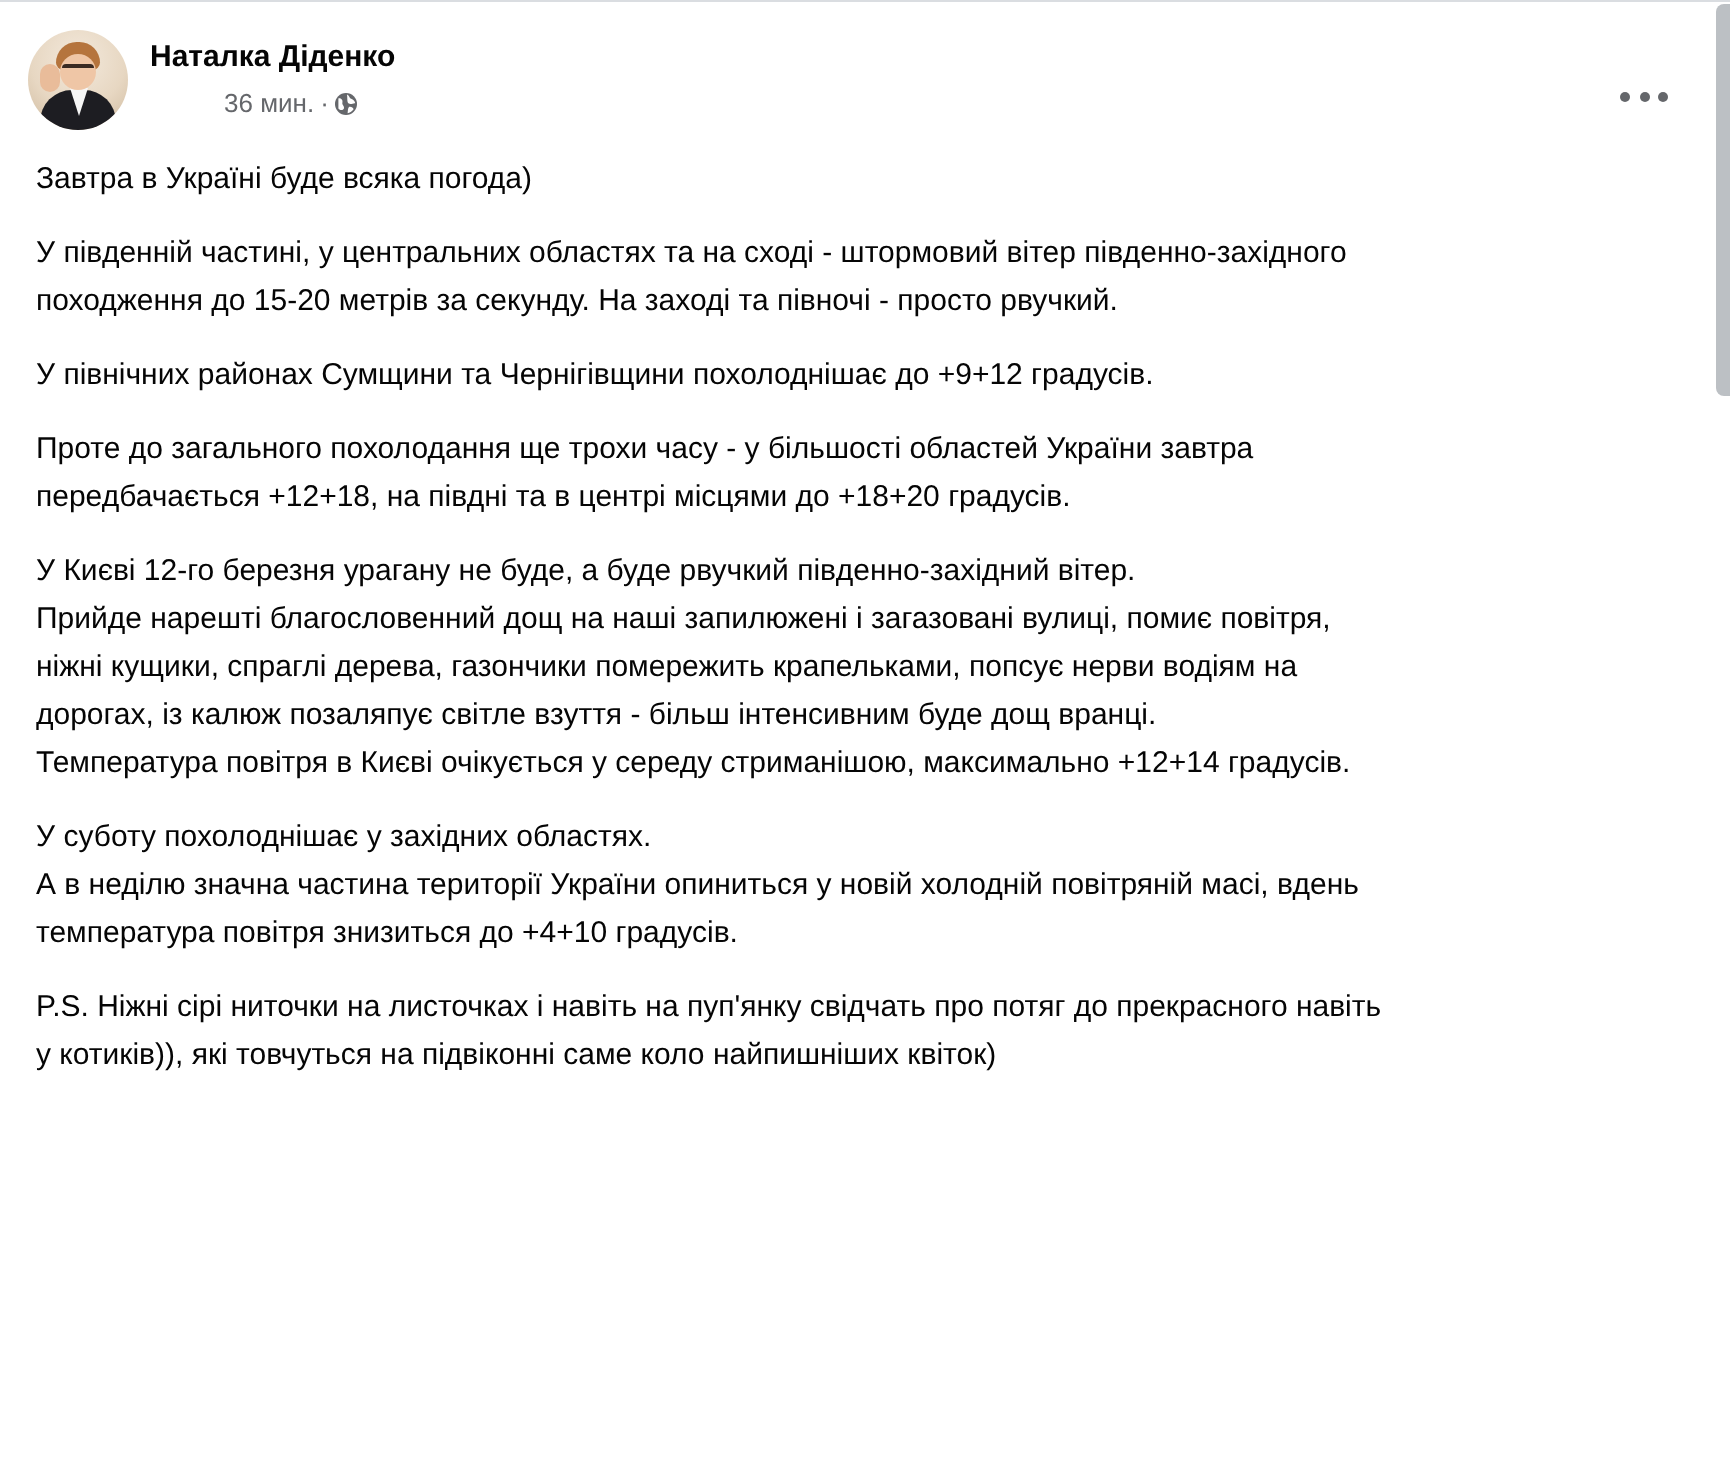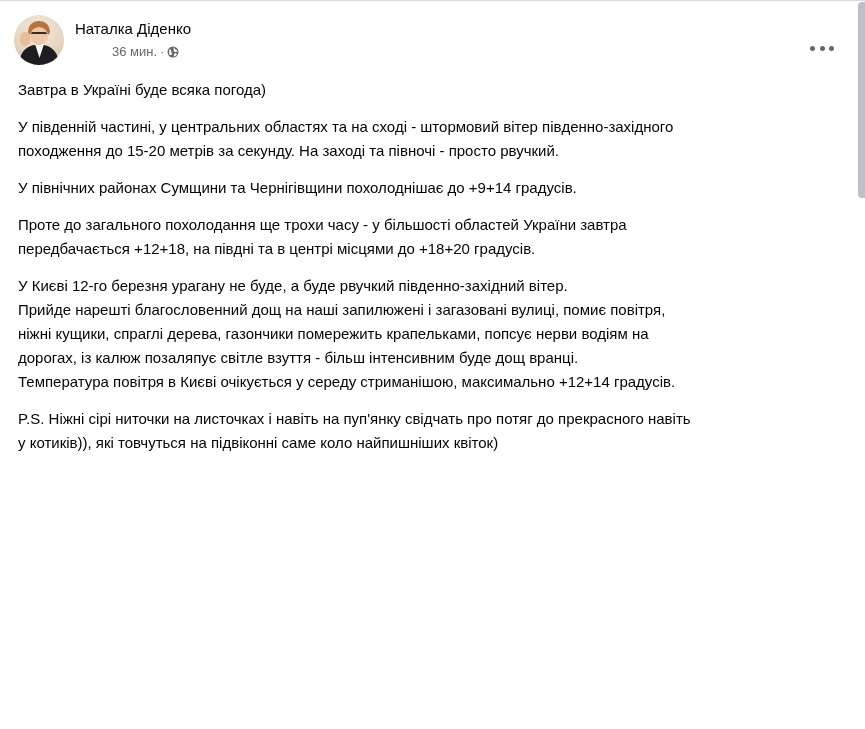--- a/index.html
+++ b/index.html
@@ -41,21 +41,21 @@
   .avatar .collar {
     position: absolute; left: 21px; top: 29px; width: 9px; height: 14px;
     background: #f6f6f6; clip-path: polygon(0 0,100% 0,50% 100%);
   }
   .avatar .hand {
     position: absolute; left: 6px; top: 17px; width: 10px; height: 14px;
     border-radius: 5px; background: #e9bc9a;
   }
   .author-name {
     position: absolute; left: 61px; top: 5px;
-    font-size: 15px; font-weight: normal; color: #050505; white-space: nowrap;
+    font-size: 15px; font-weight: bold; color: #050505; white-space: nowrap;
   }
   .meta {
     position: absolute; left: 61px; top: 29px;
     font-size: 13px; color: #65676b; white-space: nowrap; display: flex; align-items: center; margin-left: 37px;
   }
   .meta .dot { margin: 0 3px; }
   .globe-icon { width: 12px; height: 12px; display: inline-block; }
   .more-button {
     position: absolute; right: 20px; top: 27px; width: 24px; height: 12px;
     display: flex; justify-content: space-between; align-items: center; cursor: pointer;
@@ -103,25 +103,28 @@
     <span></span>
     <span></span>
     <span></span>
   </div>
 </div>
 
 <div class="post-body">
   <p>Завтра в Україні буде всяка погода)</p>
   <p>У південній частині, у центральних областях та на сході - штормовий вітер південно-західного
 походження до 15-20 метрів за секунду. На заході та півночі - просто рвучкий.</p>
-  <p>У північних районах Сумщини та Чернігівщини похолоднішає до +9+14 градусів.</p>
+  <p>У північних районах Сумщини та Чернігівщини похолоднішає до +9+12 градусів.</p>
   <p>Проте до загального похолодання ще трохи часу - у більшості областей України завтра
 передбачається +12+18, на півдні та в центрі місцями до +18+20 градусів.</p>
   <p>У Києві 12-го березня урагану не буде, а буде рвучкий південно-західний вітер.
 Прийде нарешті благословенний дощ на наші запилюжені і загазовані вулиці, помиє повітря,
 ніжні кущики, спраглі дерева, газончики помережить крапельками, попсує нерви водіям на
 дорогах, із калюж позаляпує світле взуття - більш інтенсивним буде дощ вранці.
 Температура повітря в Києві очікується у середу стриманішою, максимально +12+14 градусів.</p>
+  <p>У суботу похолоднішає у західних областях.
+А в неділю значна частина території України опиниться у новій холодній повітряній масі, вдень
+температура повітря знизиться до +4+10 градусів.</p>
   <p>P.S. Ніжні сірі ниточки на листочках і навіть на пуп'янку свідчать про потяг до прекрасного навіть
 у котиків)), які товчуться на підвіконні саме коло найпишніших квіток)</p>
 </div>
 
 <div class="scrollbar-thumb"></div>
 
 </body></html>

